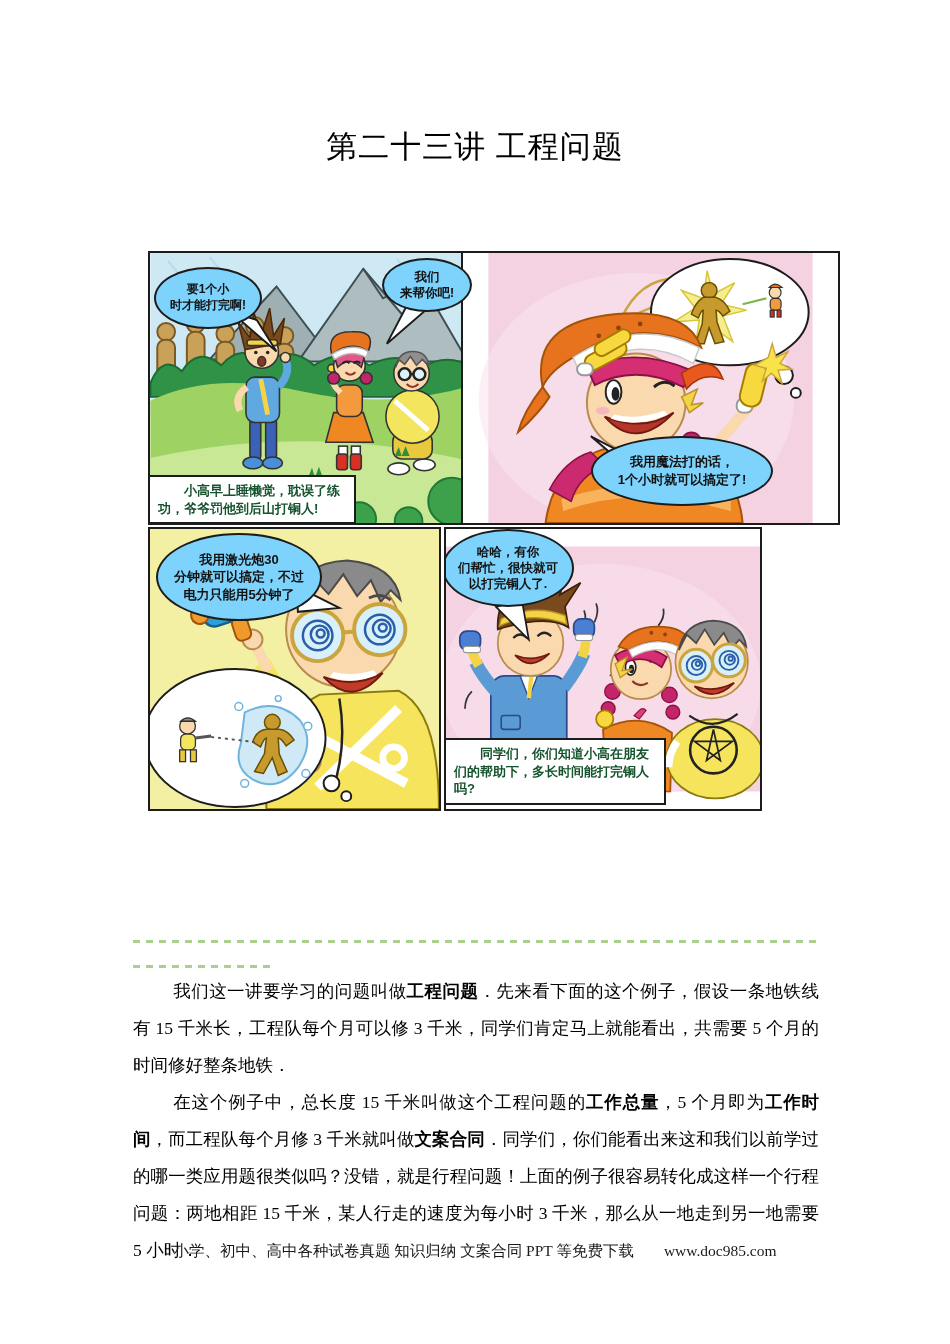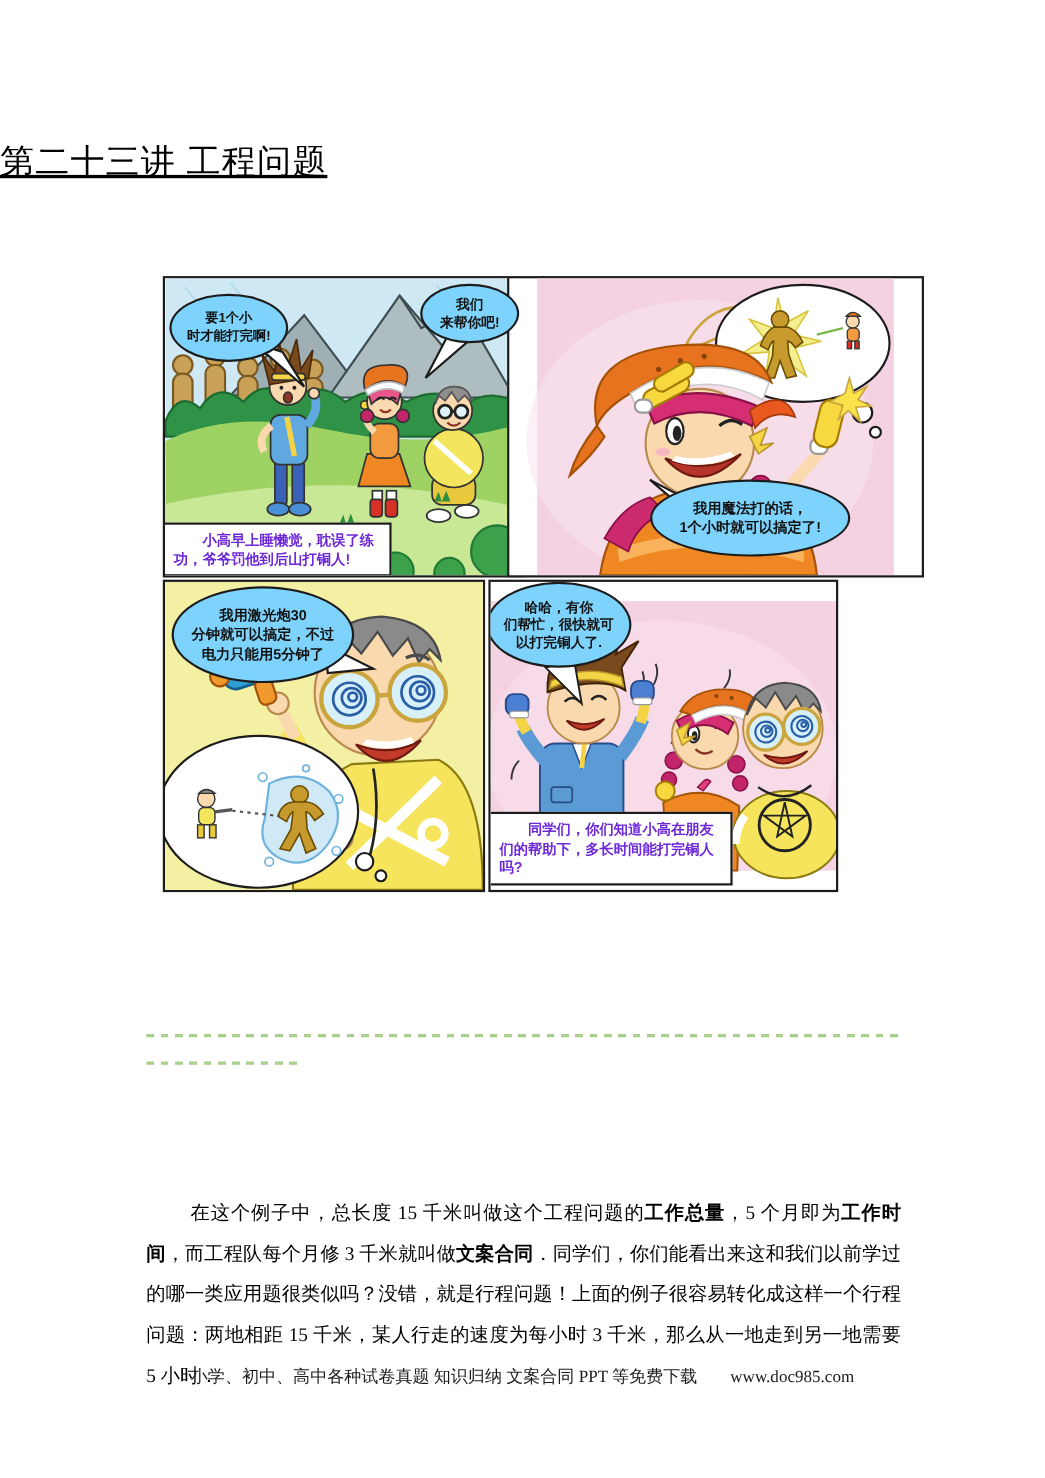--- a/index.html
+++ b/index.html
@@ -1,37 +1,37 @@
 <!DOCTYPE html>
 <html><head>
 <meta charset="utf-8">
 <style>
   html,body{margin:0;padding:0;background:#ffffff;}
   .page{position:relative;width:950px;height:1344px;background:#ffffff;overflow:hidden;
         font-family:"Liberation Serif","DejaVu Serif",serif;color:#000;}
   
-  .doc-title{position:absolute;top:126px;left:0;width:100%;
+  .doc-title{position:absolute;top:126px;left:0;width:100%;text-align:center;
              font-family:"Liberation Sans","DejaVu Sans",sans-serif;
-             font-size:31px;font-weight:500;letter-spacing:1px;color:#000;text-decoration:underline;}
+             font-size:31px;font-weight:500;letter-spacing:1px;color:#000;}
   
   .comic{position:absolute;left:148px;top:251px;width:660px;height:560px;}
   .panel{position:absolute;border:2px solid #1c1c1c;box-sizing:border-box;overflow:hidden;background:#fff;}
   .panel svg{position:absolute;left:0;top:0;width:100%;height:100%;display:block;}
   .panel-1{left:0;top:0;width:328px;height:274px;}
   .panel-2{left:313px;top:0;width:379px;height:274px;}
   .panel-3{left:0;top:276px;width:293px;height:284px;padding-left:24px;}
   .panel-4{left:296px;top:276px;width:318px;height:284px;}
   .bubble{position:absolute;background:#7dd3fc;border:2px solid #1c1c1c;border-radius:50%;
           display:flex;align-items:center;justify-content:center;text-align:center;
           font-family:"Liberation Sans","DejaVu Sans",sans-serif;font-weight:600;
           white-space:pre-line;box-sizing:border-box;z-index:3;color:#111;}
   .caption-box{position:absolute;background:#fff;border:2px solid #1c1c1c;box-sizing:border-box;
           font-family:"Liberation Sans","DejaVu Sans",sans-serif;font-weight:600;
           font-size:13px;line-height:1.35;padding:5px 8px 5px 8px;text-align:left;
-          text-indent:2em;z-index:3;color:#6d28d9;}
+          text-indent:2em;z-index:3;color:#14532d;}
   .b-p1-a{left:4px;top:14px;width:108px;height:62px;font-size:12px;line-height:1.3;}
   .b-p1-b{left:232px;top:5px;width:90px;height:54px;font-size:12.5px;line-height:1.3;}
   .cap-p1{left:-2px;top:222px;width:208px;}
   .b-p2{left:128px;top:183px;width:182px;height:70px;font-size:13px;line-height:1.4;}
   .b-p3{left:6px;top:4px;width:166px;height:88px;font-size:13px;line-height:1.35;}
   .b-p4{left:-4px;top:0px;width:132px;height:78px;font-size:12.5px;line-height:1.3;}
   .cap-p4{left:-2px;top:209px;width:222px;}
   
   .dash{position:absolute;height:3px;
         background:repeating-linear-gradient(90deg,#a9d18e 0 7px,transparent 7px 13px);}
@@ -401,20 +401,25 @@
       <div class="bubble b-p4">哈哈，有你
 们帮忙，很快就可
 以打完铜人了.</div>
       <div class="caption-box cap-p4">同学们，你们知道小高在朋友们的帮助下，多长时间能打完铜人吗?</div>
     </div>
   </div>
 
   <div class="dash dash-long"></div>
   <div class="dash dash-short"></div>
 
+  <div class="body-text para-1">
+    <p>
+      <span>我们这一讲要学习的问题叫做</span><span class="kw">工程问题</span><span>．先来看下面的这个例子，假设一条地铁线有 15 千米长，工程队每个月可以修 3 千米，同学们肯定马上就能看出，共需要 5 个月的时间修好整条地铁．</span>
+    </p>
+  </div>
   <div class="body-text para-2">
     <p>
       <span>在这个例子中，总长度 15 千米叫做这个工程问题的</span><span class="kw">工作总量</span><span>，5 个月即为</span><span class="kw">工作时间</span><span>，而工程队每个月修 3 千米就叫做</span><span class="kw">文案合同</span><span>．同学们，你们能看出来这和我们以前学过的哪一类应用题很类似吗？没错，就是行程问题！上面的例子很容易转化成这样一个行程问题：两地相距 15 千米，某人行走的速度为每小时 3 千米，那么从一地走到另一地需要 5 小时．</span>
     </p>
   </div>
 
   <div class="footer">
     <span>小学、初中、高中各种试卷真题  知识归纳  文案合同  PPT 等免费下载</span><span class="url">www.doc985.com</span>
   </div>
 

